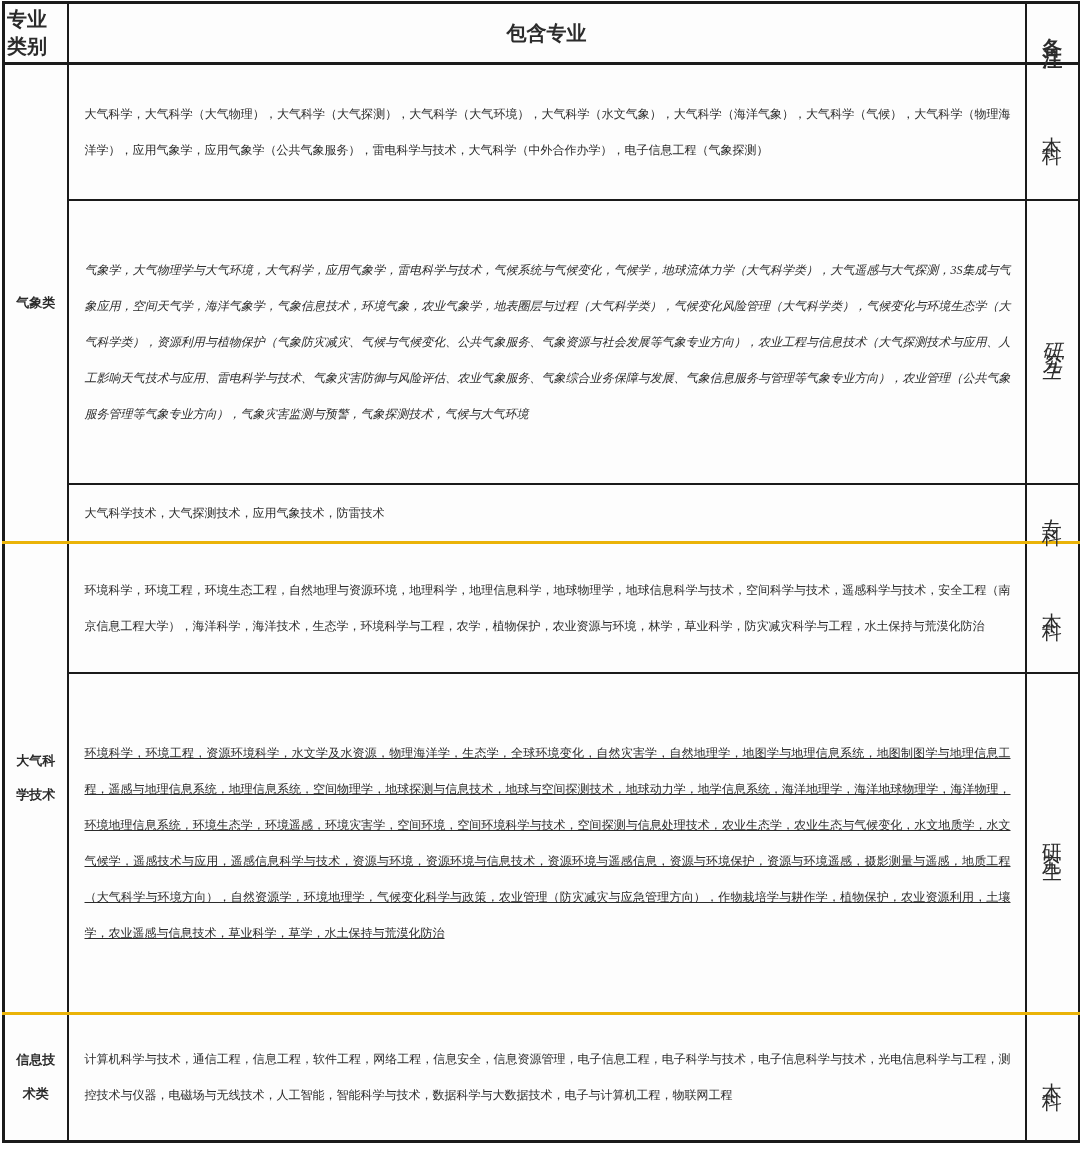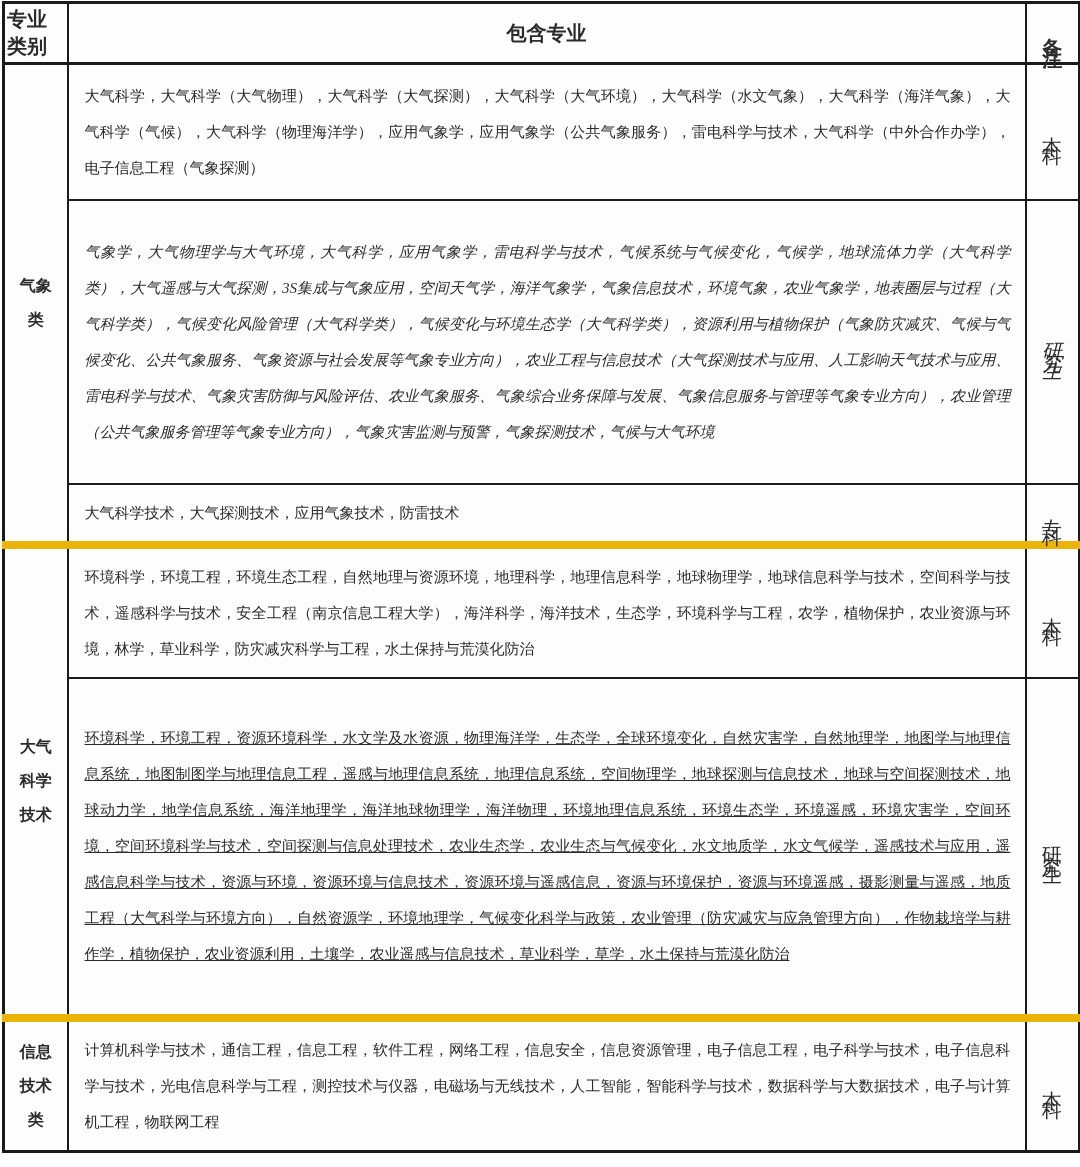--- a/index.html
+++ b/index.html
@@ -49,27 +49,27 @@
   .vert {
     writing-mode: vertical-lr;
     text-orientation: upright;
     letter-spacing: 0.45em;
     display: inline-block;
   }
 
   
   td.category-cell {
     text-align: center;
-    font-size: 16px;
+    font-size: 13px;
     font-weight: bold;
     line-height: 34px;
     padding: 2px 9px;
   }
   td.majors-cell {
-    font-size: 15px;
+    font-size: 12px;
     line-height: 36px;
     padding: 10px 14px 10px 16px;
     text-align: justify;
     text-justify: inter-ideograph;
     vertical-align: middle;
   }
   td.remark-cell {
     text-align: center;
     font-size: 20px;
     line-height: 1;
@@ -78,21 +78,21 @@
 
   
   tr.r-bk1  td { height: 136px; }
   tr.r-yjs1 td { height: 284px; font-style: italic; }
   tr.r-zk1  td { height: 54px;  }
   tr.r-bk2  td { height: 131px; }
   tr.r-yjs2 td { height: 340px; text-decoration: underline; }
   tr.r-bk3  td { height: 128px; }
 
   
-  tr.group-start td { border-top: 8px solid #eab308; }
+  tr.group-start td { border-top: 3px solid #eab308; }
 </style>
 </head>
 <body>
 
 <div class="doc">
   <table class="major-table">
     <colgroup>
       <col class="c-category">
       <col class="c-majors">
       <col class="c-remark">

